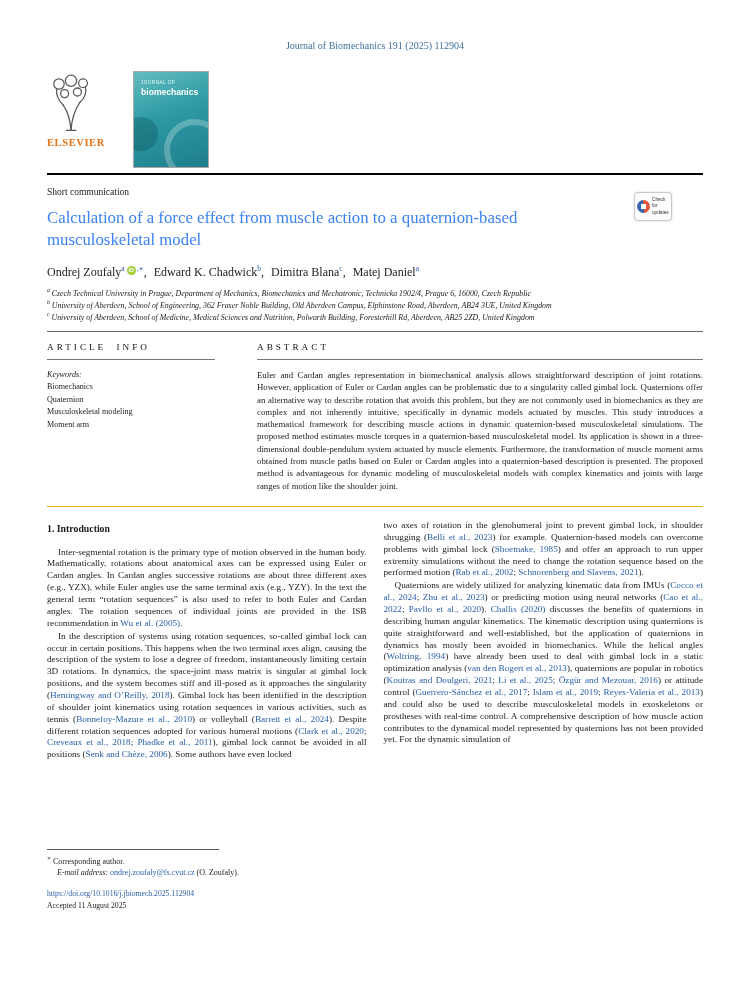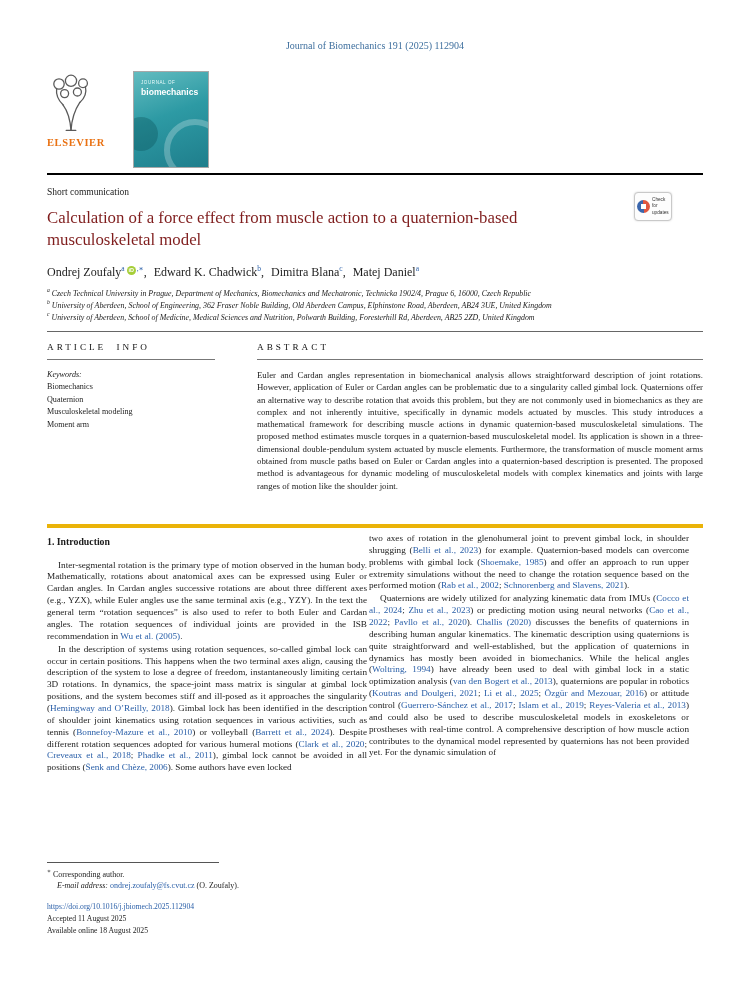--- a/index.html
+++ b/index.html
@@ -31,42 +31,42 @@
 
   .rule-thick { margin-top:5px; border-top:2.2px solid #000; }
 
   .arttype { margin-top:12px; font-size:9.5px; }
 
   .badge { position:absolute; top:192px; right:78px; width:38px; height:29px; border:1px solid #c9c9c9; border-radius:4px; background:#fdfdfd; display:flex; align-items:center; justify-content:center; gap:2px; padding:2px; box-shadow:0 0 2px rgba(0,0,0,0.18); }
   .cm-logo { width:13px; height:13px; border-radius:50%; flex:none;
     background: radial-gradient(circle,#fff 0 31%, transparent 32%), conic-gradient(#e0563f 0 180deg, #3a66ad 180deg 360deg); }
   .cm-text { font-family:"Liberation Sans",sans-serif; font-size:4.7px; line-height:1.3; color:#333; }
 
-  .title { margin-top:10px; font-size:16.8px; font-weight:400; line-height:1.32; max-width:568px; color:#7f1d1d; }
+  .title { margin-top:10px; font-size:16.8px; font-weight:400; line-height:1.32; max-width:568px; color:#3b82f6; }
 
   .authors { margin-top:13px; font-size:12px; }
   .authors sup { font-size:7.5px; }
   .slink { color:#2a5fa8; }
   .orcid { display:inline-block; width:9px; height:9px; border-radius:50%; background:#a6ce39; color:#fff; font-size:5.5px; line-height:9.5px; text-align:center; vertical-align:4px; margin:0 1px 0 2px; font-family:"Liberation Sans",sans-serif; font-weight:bold; }
   .asep { margin-right:4px; }
 
   .affils { margin-top:7px; font-size:7.9px; font-style:italic; line-height:1.42; color:#222; }
   .affils sup { font-size:5.6px; }
 
   .divider { margin-top:8px; border-top:1px solid #666; }
 
-  .metablock { display:flex; border-bottom:4px solid #eab308; padding-bottom:32px; }
+  .metablock { display:flex; border-bottom:1px solid #eab308; padding-bottom:14px; }
   .infocol { width:168px; margin-right:42px; flex:none; }
   .abscol { flex:1; }
   .colhead { padding-top:10px; font-size:9.2px; letter-spacing:3px; word-spacing:5px; border-bottom:1px solid #777; padding-bottom:7px; color:#111; }
   .keywords { margin-top:9px; font-size:8.1px; line-height:1.55; }
   .kw-label { font-style:italic; }
   .abstext { margin-top:9px; font-size:8.8px; line-height:1.4; text-align:justify; }
 
-  .bodycols { display:flex; gap:2px; margin-top:5px; height:325px; overflow:hidden; }
+  .bodycols { display:flex; gap:17px; margin-top:13px; height:325px; overflow:hidden; }
   .col { width:320px; font-size:9.2px; line-height:1.29; text-align:justify; }
   .sechead { font-weight:700; font-size:9.8px; margin:3px 0 11px; }
   .para { text-indent:11px; margin-bottom:1px; }
   .para.noindent { text-indent:0; }
 
   .footnote { margin-top:4px; width:340px; font-size:8px; }
   .fn-rule { width:172px; border-top:1px solid #555; margin-bottom:4px; }
   .fn-line { line-height:1.45; }
   .fn-line sup { font-size:5.8px; }
   .email-line { text-indent:10px; }
@@ -170,16 +170,15 @@
 
   <div class="footnote">
     <div class="fn-rule"></div>
     <div class="fn-line"><sup>∗</sup><span> Corresponding author.</span></div>
     <div class="fn-line email-line"><span class="em-label">E-mail address:</span> <span class="link">ondrej.zoufaly@fs.cvut.cz</span><span> (O. Zoufaly).</span></div>
   </div>
 
   <div class="pubfooter">
     <div class="link">https://doi.org/10.1016/j.jbiomech.2025.112904</div>
     <div>Accepted 11 August 2025</div>
-    <div>Available online 18 August 2025</div>
   </div>
 
 </div>
 
 </body></html>

